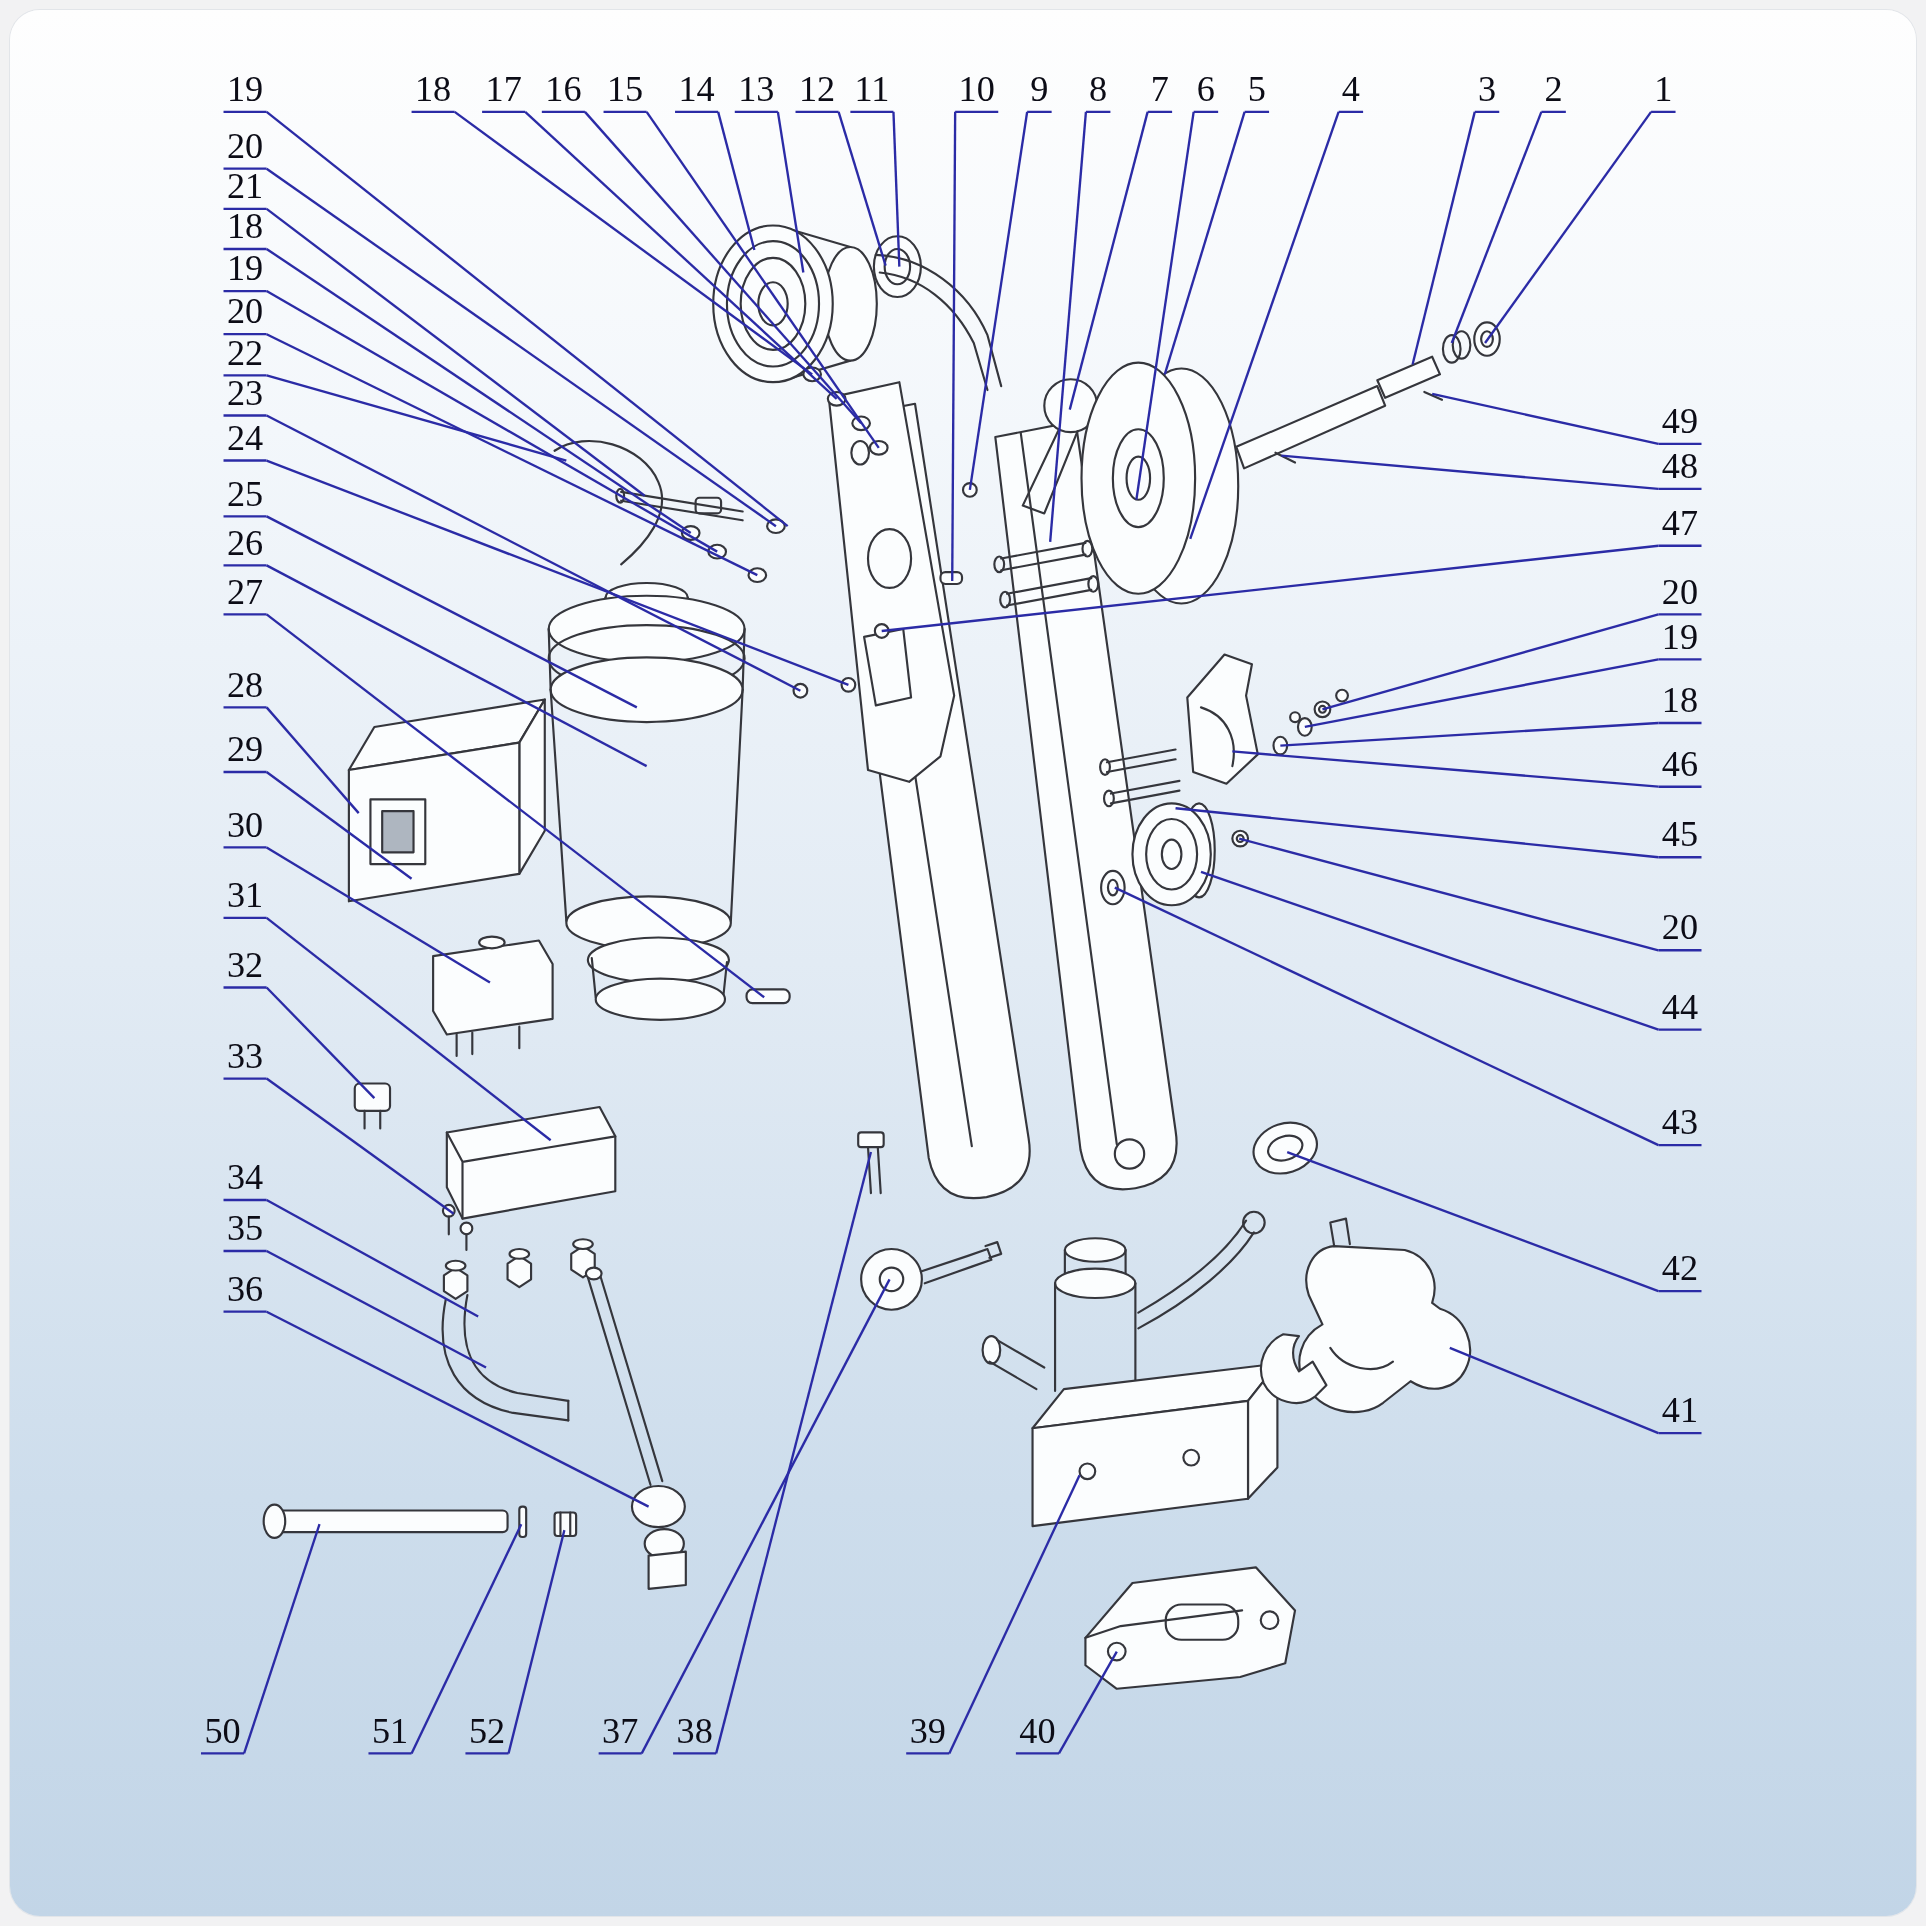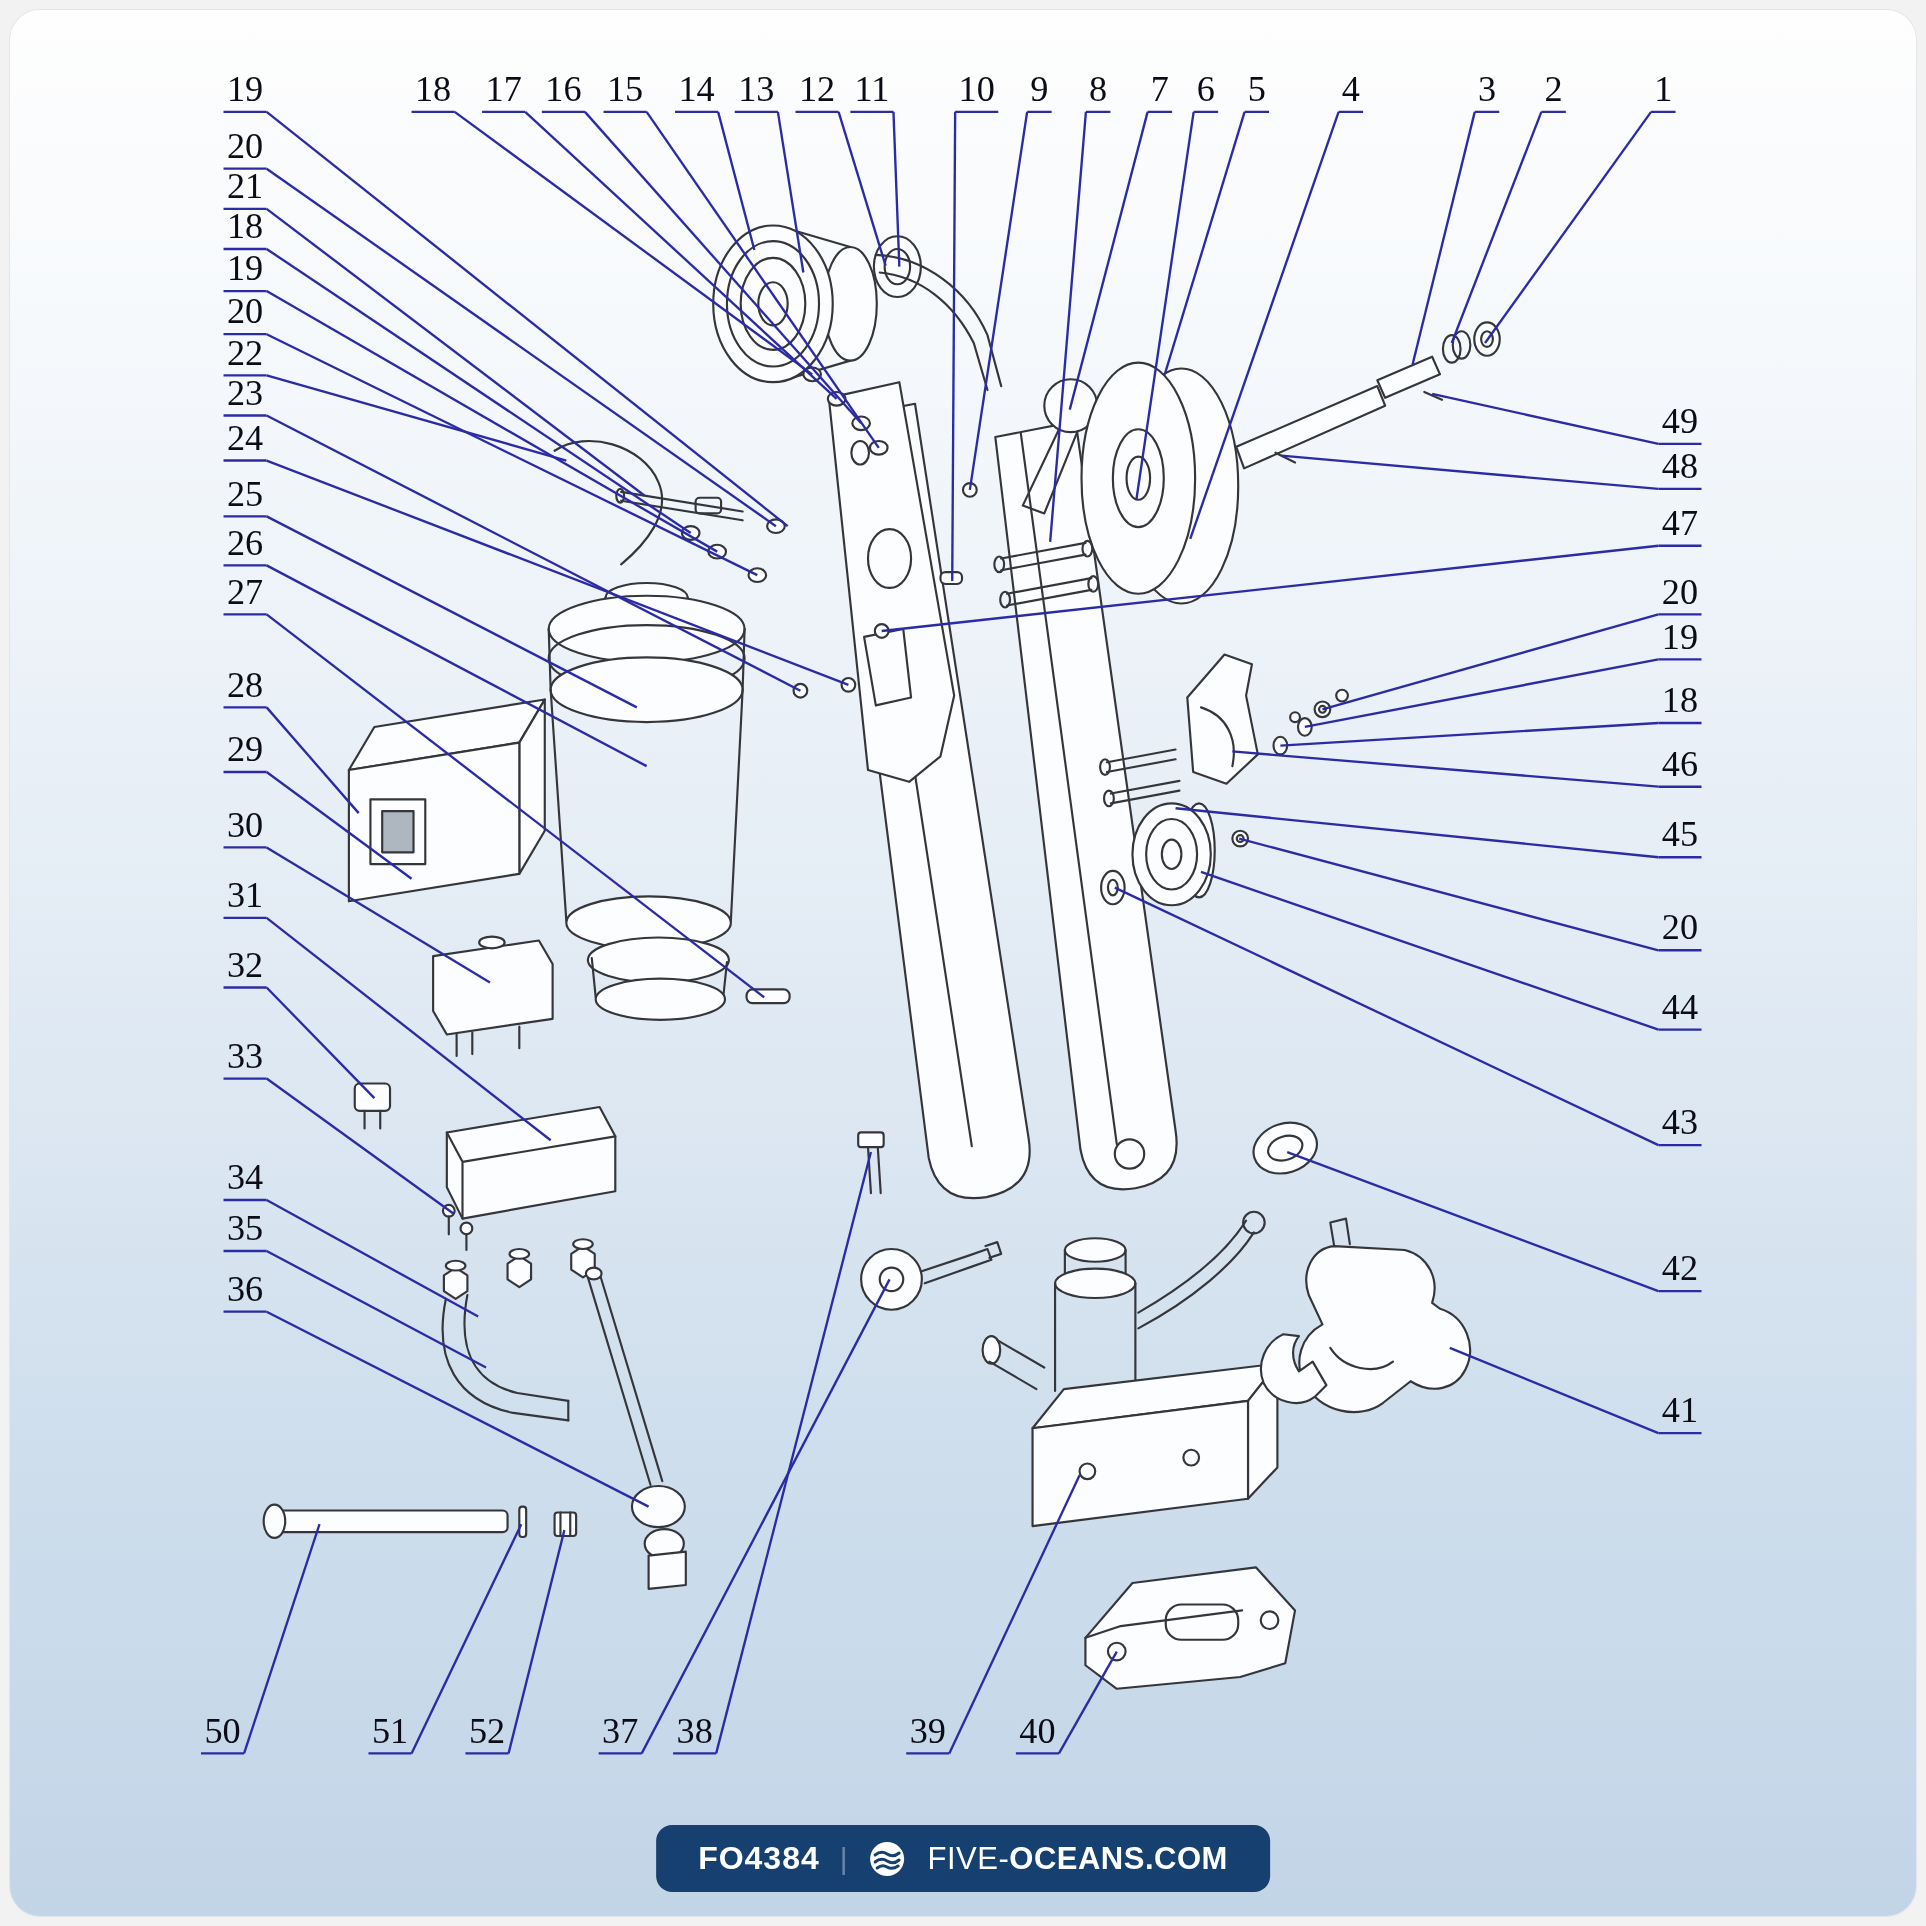--- a/index.html
+++ b/index.html
@@ -489,30 +489,14 @@
         <text x="217" y="1769">50</text>
         <text x="388" y="1769">51</text>
         <text x="487" y="1769">52</text>
         <text x="623" y="1769">37</text>
         <text x="699" y="1769">38</text>
         <text x="937" y="1769">39</text>
         <text x="1049" y="1769">40</text>
       </g>
   </svg>
 
-  <div class="footer">
-    <span class="sku">FO4384</span>
-    <span class="sep">|</span>
-    <span class="logo">
-      <svg viewBox="0 0 40 40" width="40" height="40" xmlns="http://www.w3.org/2000/svg">
-        <circle cx="20" cy="20" r="17" fill="#ffffff"></circle>
-        <path d="M8 16 Q14 11 20 15 T32 14" stroke="#15406f" fill="none" stroke-width="3" stroke-linecap="round"></path>
-        <path d="M8 23 Q14 18 20 22 T32 21" stroke="#15406f" fill="none" stroke-width="3" stroke-linecap="round"></path>
-        <path d="M10 29 Q15 25 20 28 T31 27" stroke="#15406f" fill="none" stroke-width="3" stroke-linecap="round"></path>
-      </svg>
-    </span>
-    <span class="brand">
-      <span class="light">FIVE-</span>
-        <span class="bold">OCEANS.COM</span>
-    </span>
-  </div>
 </div>
 
 
 </body></html>

